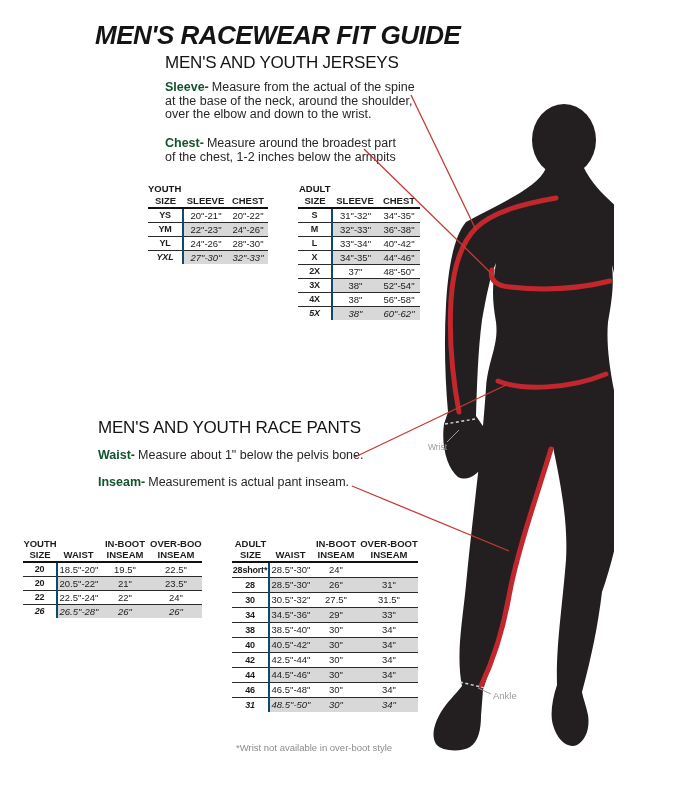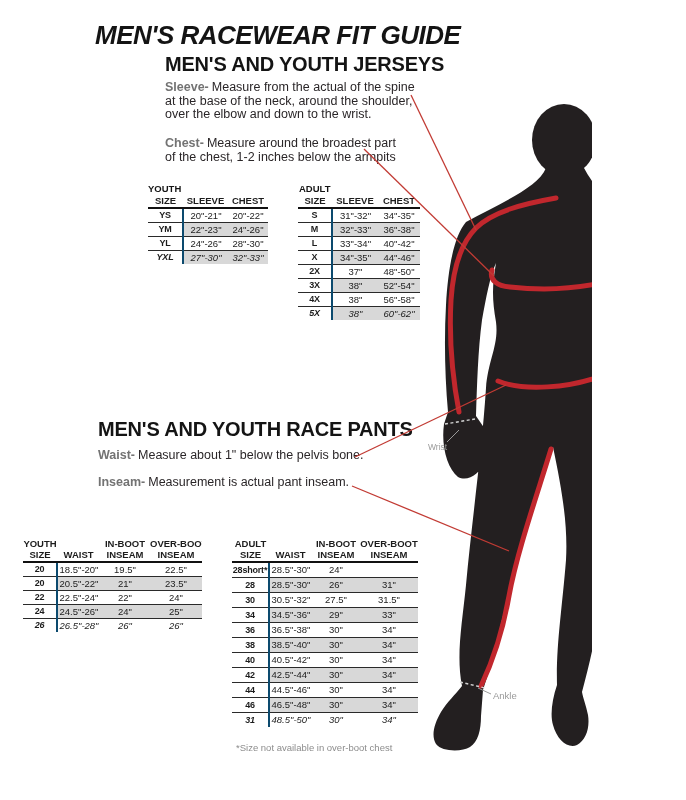--- a/index.html
+++ b/index.html
@@ -1,23 +1,23 @@
 <!DOCTYPE html>
 <html><head>
 <meta charset="utf-8">
 <style>
   html,body{margin:0;padding:0;background:#fff;}
   .page{position:relative;width:592px;height:800px;background:#fff;overflow:hidden;
-        font-family:"Liberation Sans",sans-serif;color:#231f20;}
+        font-family:"Liberation Sans",sans-serif;color:#231f20;padding-left:22px;}
   .abs{position:absolute;margin:0;}
   .page-title{left:95px;top:20px;font-size:26px;font-weight:700;font-style:italic;
               letter-spacing:-0.5px;color:#141414;white-space:nowrap;}
-  .sec-head{font-size:20px;font-weight:700;color:#141414;white-space:nowrap;letter-spacing:-0.2px;}
+  .sec-head{font-size:17px;font-weight:400;color:#141414;white-space:nowrap;letter-spacing:-0.2px;}
   .desc{font-size:12.5px;line-height:13.5px;color:#2a2628;}
-  .rlbl{color:#737373;font-weight:700;margin-right:3px;}
+  .rlbl{color:#14532d;font-weight:700;margin-right:3px;}
   .grp-label{font-size:9.5px;font-weight:700;color:#141414;}
   .footnote{font-size:9.5px;color:#8c8c8c;white-space:nowrap;}
 
   table.tbl{position:absolute;border-collapse:collapse;table-layout:fixed;
             font-size:9.5px;color:#1c1c1c;}
   .tbl th,.tbl td{padding:0;text-align:center;height:13px;line-height:13px;
                   overflow:hidden;white-space:nowrap;font-weight:normal;}
   .tbl thead th{font-weight:700;border-bottom:none;height:12px;line-height:12px;}
   .tbl thead th.top{height:11px;line-height:11px;}
   .tbl thead tr.rule th{border-bottom:2px solid #111;}
@@ -189,26 +189,20 @@
           <td>21"</td>
           <td>23.5"</td>
         </tr>
         <tr>
           <th>22</th>
           <td>22.5"-24"</td>
           <td>22"</td>
           <td>24"</td>
         </tr>
         <tr>
-          <th>24</th>
-          <td>24.5"-26"</td>
-          <td>24"</td>
-          <td>25"</td>
-        </tr>
-        <tr>
           <th>26</th>
           <td>26.5"-28"</td>
           <td>26"</td>
           <td>26"</td>
         </tr>
       </tbody>
   </table>
 
   <table class="tbl rh14" style="left:232px;top:538px;width:186px;">
     <colgroup>
@@ -250,26 +244,20 @@
           <td>27.5"</td>
           <td>31.5"</td>
         </tr>
         <tr>
           <th>34</th>
           <td>34.5"-36"</td>
           <td>29"</td>
           <td>33"</td>
         </tr>
         <tr>
-          <th>36</th>
-          <td>36.5"-38"</td>
-          <td>30"</td>
-          <td>34"</td>
-        </tr>
-        <tr>
           <th>38</th>
           <td>38.5"-40"</td>
           <td>30"</td>
           <td>34"</td>
         </tr>
         <tr>
           <th>40</th>
           <td>40.5"-42"</td>
           <td>30"</td>
           <td>34"</td>
@@ -294,21 +282,21 @@
         </tr>
         <tr>
           <th>31</th>
           <td>48.5"-50"</td>
           <td>30"</td>
           <td>34"</td>
         </tr>
       </tbody>
   </table>
 
-  <div class="abs footnote" style="left:236px;top:742px;">*Size not available in over-boot chest</div>
+  <div class="abs footnote" style="left:236px;top:742px;">*Wrist not available in over-boot style</div>
 
   <svg class="figure" width="686" height="800" viewBox="0 0 686 800">
 
     <g fill="#231f20">
       <ellipse cx="564" cy="140" rx="32" ry="36"></ellipse>
       <path d="
         M 546,168
         C 538,188 500,203 466,222
         C 454,236 448,268 446,305
         C 444,340 445,378 448,412

